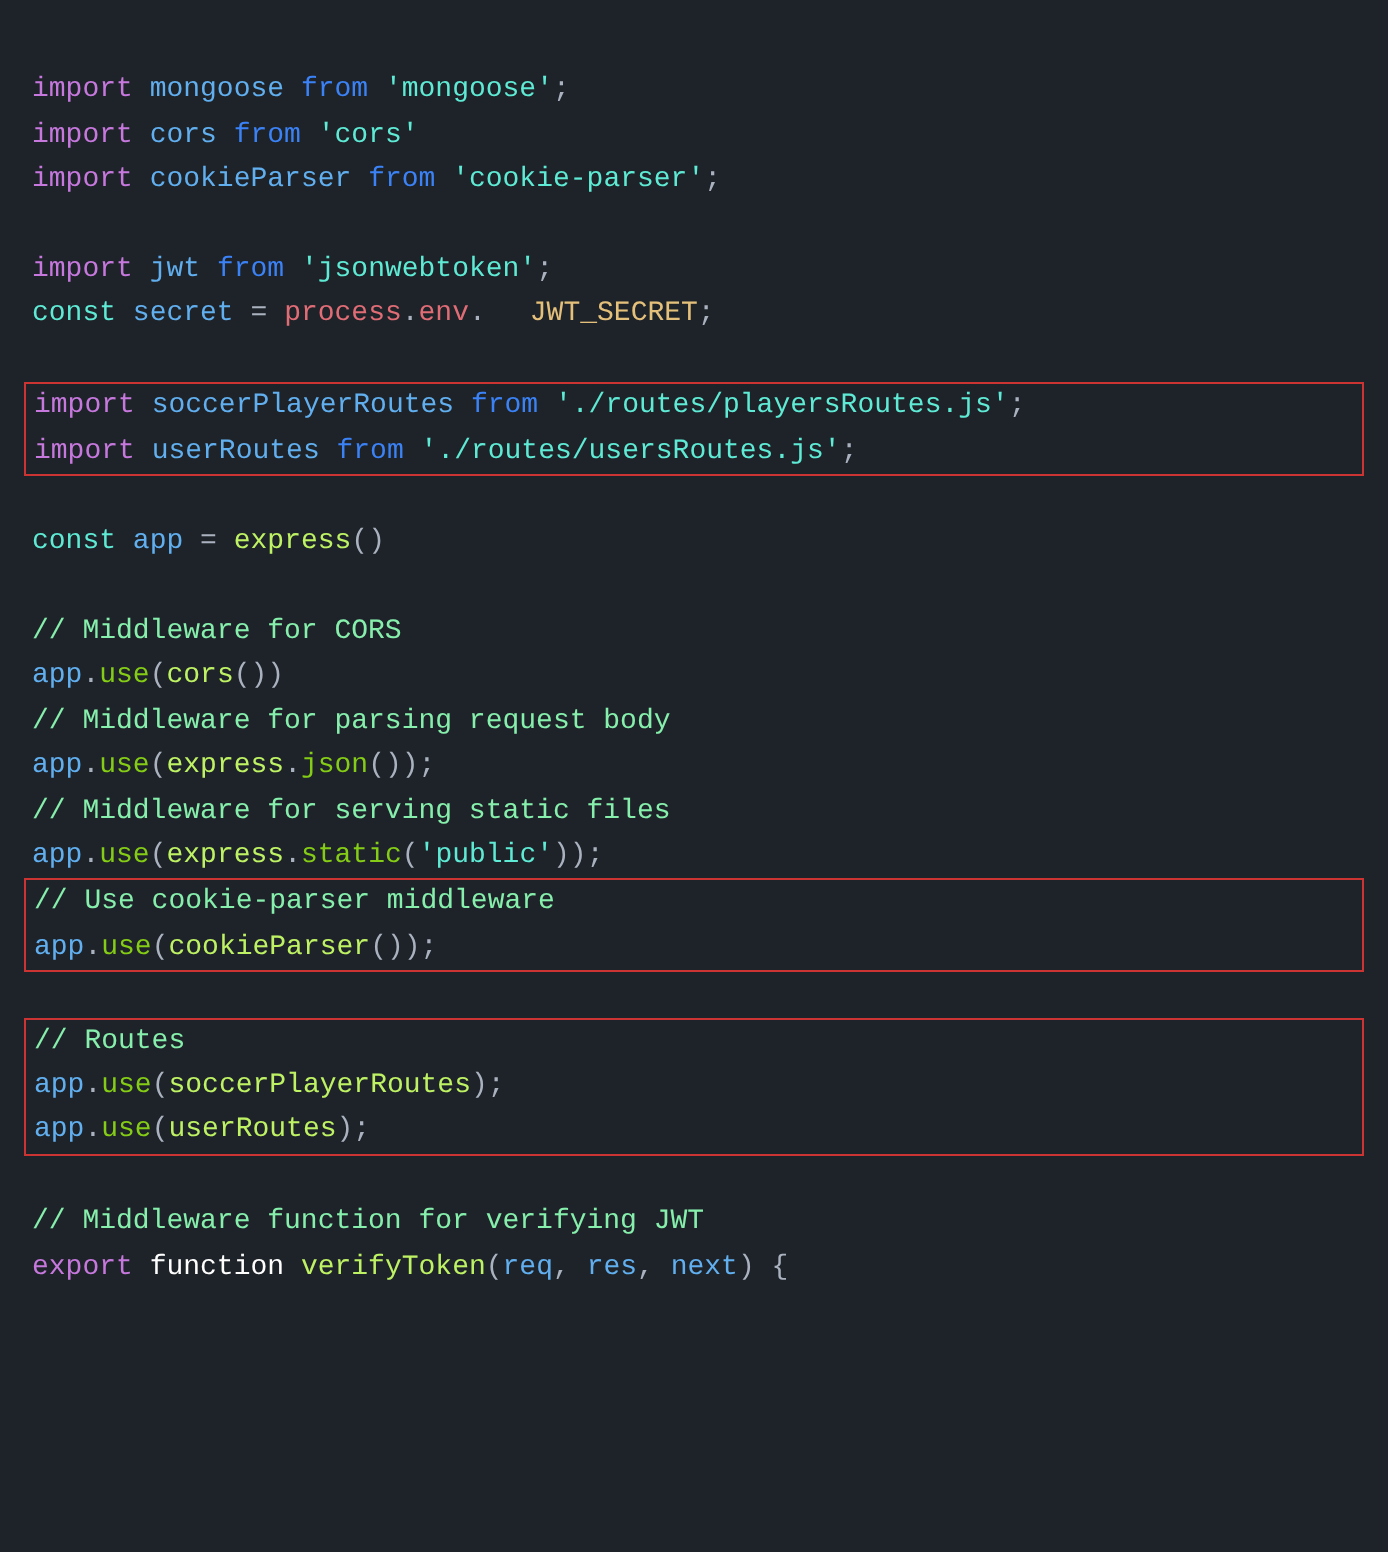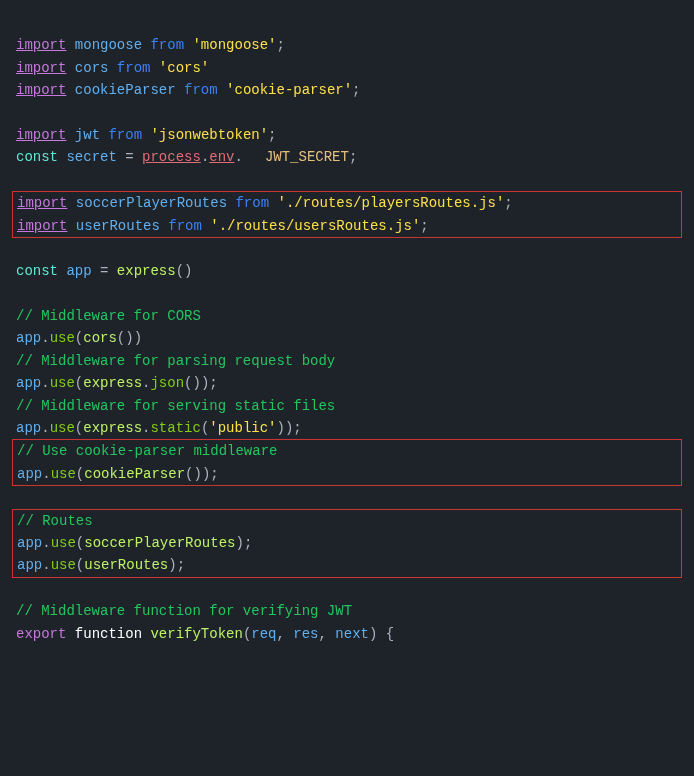--- a/index.html
+++ b/index.html
@@ -21,31 +21,31 @@
     .code-block {
       white-space: pre;
     }
 
     .line {
       display: block;
       min-height: 1.6em;
     }
 
     
-    .kw-import   { color: #c678dd; text-decoration: underline; }  
+    .kw-import   { color: #c678dd; }  
     .kw-from     { color: #3b82f6; }  
     .kw-const    { color: #5eead4; }
     .kw-export   { color: #c678dd; }
     .kw-function { color: #ffffff; }
     .var-name    { color: #61afef; font-family: Liberation Mono, monospace; }  
-    .str         { color: #fde047; }  
+    .str         { color: #5eead4; }  
     .plain       { color: #abb2bf; }
-    .comment     { color: #22c55e; }  
+    .comment     { color: #86efac; }  
     .fn-call     { color: #bef264; }  
-    .process-kw  { color: #e06c75; text-decoration: underline; }  
+    .process-kw  { color: #e06c75; }  
     .jwt-val     { color: #e5c07b; margin-left: 22px; }
     .method      { color: #84cc16; }
   </style>
 </head>
 <body>
 
 <div class="code-block" id="code-container">
 <div class="line"><span class="kw-import">import</span><span class="plain"> </span><span class="var-name">mongoose</span><span class="plain"> </span><span class="kw-from">from</span><span class="plain"> </span><span class="str">'mongoose'</span><span class="plain">;</span></div><div class="line"><span class="kw-import">import</span><span class="plain"> </span><span class="var-name">cors</span><span class="plain"> </span><span class="kw-from">from</span><span class="plain"> </span><span class="str">'cors'</span></div><div class="line"><span class="kw-import">import</span><span class="plain"> </span><span class="var-name">cookieParser</span><span class="plain"> </span><span class="kw-from">from</span><span class="plain"> </span><span class="str">'cookie-parser'</span><span class="plain">;</span></div><div class="line"><span class="plain"></span></div><div class="line"><span class="kw-import">import</span><span class="plain"> </span><span class="var-name">jwt</span><span class="plain"> </span><span class="kw-from">from</span><span class="plain"> </span><span class="str">'jsonwebtoken'</span><span class="plain">;</span></div><div class="line"><span class="kw-const">const</span><span class="plain"> </span><span class="var-name">secret</span><span class="plain"> = </span><span class="process-kw">process</span><span class="plain">.</span><span class="process-kw">env</span><span class="plain">.</span><span class="jwt-val">JWT_SECRET</span><span class="plain">;</span></div><div class="line"><span class="plain"></span></div><div style="border: 1.5px solid rgb(204, 51, 51); margin: 0px -4px; padding: 0px 4px; display: block;"><div class="line"><span class="kw-import">import</span><span class="plain"> </span><span class="var-name">soccerPlayerRoutes</span><span class="plain"> </span><span class="kw-from">from</span><span class="plain"> </span><span class="str">'./routes/playersRoutes.js'</span><span class="plain">;</span></div><div class="line"><span class="kw-import">import</span><span class="plain"> </span><span class="var-name">userRoutes</span><span class="plain"> </span><span class="kw-from">from</span><span class="plain"> </span><span class="str">'./routes/usersRoutes.js'</span><span class="plain">;</span></div></div><div class="line"><span class="plain"></span></div><div class="line"><span class="kw-const">const</span><span class="plain"> </span><span class="var-name">app</span><span class="plain"> = </span><span class="fn-call">express</span><span class="plain">()</span></div><div class="line"><span class="plain"></span></div><div class="line"><span class="comment">// Middleware for CORS</span></div><div class="line"><span class="var-name">app</span><span class="plain">.</span><span class="method">use</span><span class="plain">(</span><span class="fn-call">cors</span><span class="plain">())</span></div><div class="line"><span class="comment">// Middleware for parsing request body</span></div><div class="line"><span class="var-name">app</span><span class="plain">.</span><span class="method">use</span><span class="plain">(</span><span class="fn-call">express</span><span class="plain">.</span><span class="method">json</span><span class="plain">());</span></div><div class="line"><span class="comment">// Middleware for serving static files</span></div><div class="line"><span class="var-name">app</span><span class="plain">.</span><span class="method">use</span><span class="plain">(</span><span class="fn-call">express</span><span class="plain">.</span><span class="method">static</span><span class="plain">(</span><span class="str">'public'</span><span class="plain">));</span></div><div style="border: 1.5px solid rgb(204, 51, 51); margin: 0px -4px; padding: 0px 4px; display: block;"><div class="line"><span class="comment">// Use cookie-parser middleware</span></div><div class="line"><span class="var-name">app</span><span class="plain">.</span><span class="method">use</span><span class="plain">(</span><span class="fn-call">cookieParser</span><span class="plain">());</span></div></div><div class="line"><span class="plain"></span></div><div style="border: 1.5px solid rgb(204, 51, 51); margin: 0px -4px; padding: 0px 4px; display: block;"><div class="line"><span class="comment">// Routes</span></div><div class="line"><span class="var-name">app</span><span class="plain">.</span><span class="method">use</span><span class="plain">(</span><span class="fn-call">soccerPlayerRoutes</span><span class="plain">);</span></div><div class="line"><span class="var-name">app</span><span class="plain">.</span><span class="method">use</span><span class="plain">(</span><span class="fn-call">userRoutes</span><span class="plain">);</span></div></div><div class="line"><span class="plain"></span></div><div class="line"><span class="comment">// Middleware function for verifying JWT</span></div><div class="line"><span class="kw-export">export</span><span class="plain"> </span><span class="kw-function">function</span><span class="plain"> </span><span class="fn-call">verifyToken</span><span class="plain">(</span><span class="var-name">req</span><span class="plain">, </span><span class="var-name">res</span><span class="plain">, </span><span class="var-name">next</span><span class="plain">) {</span></div></div>
 
 </body></html>

